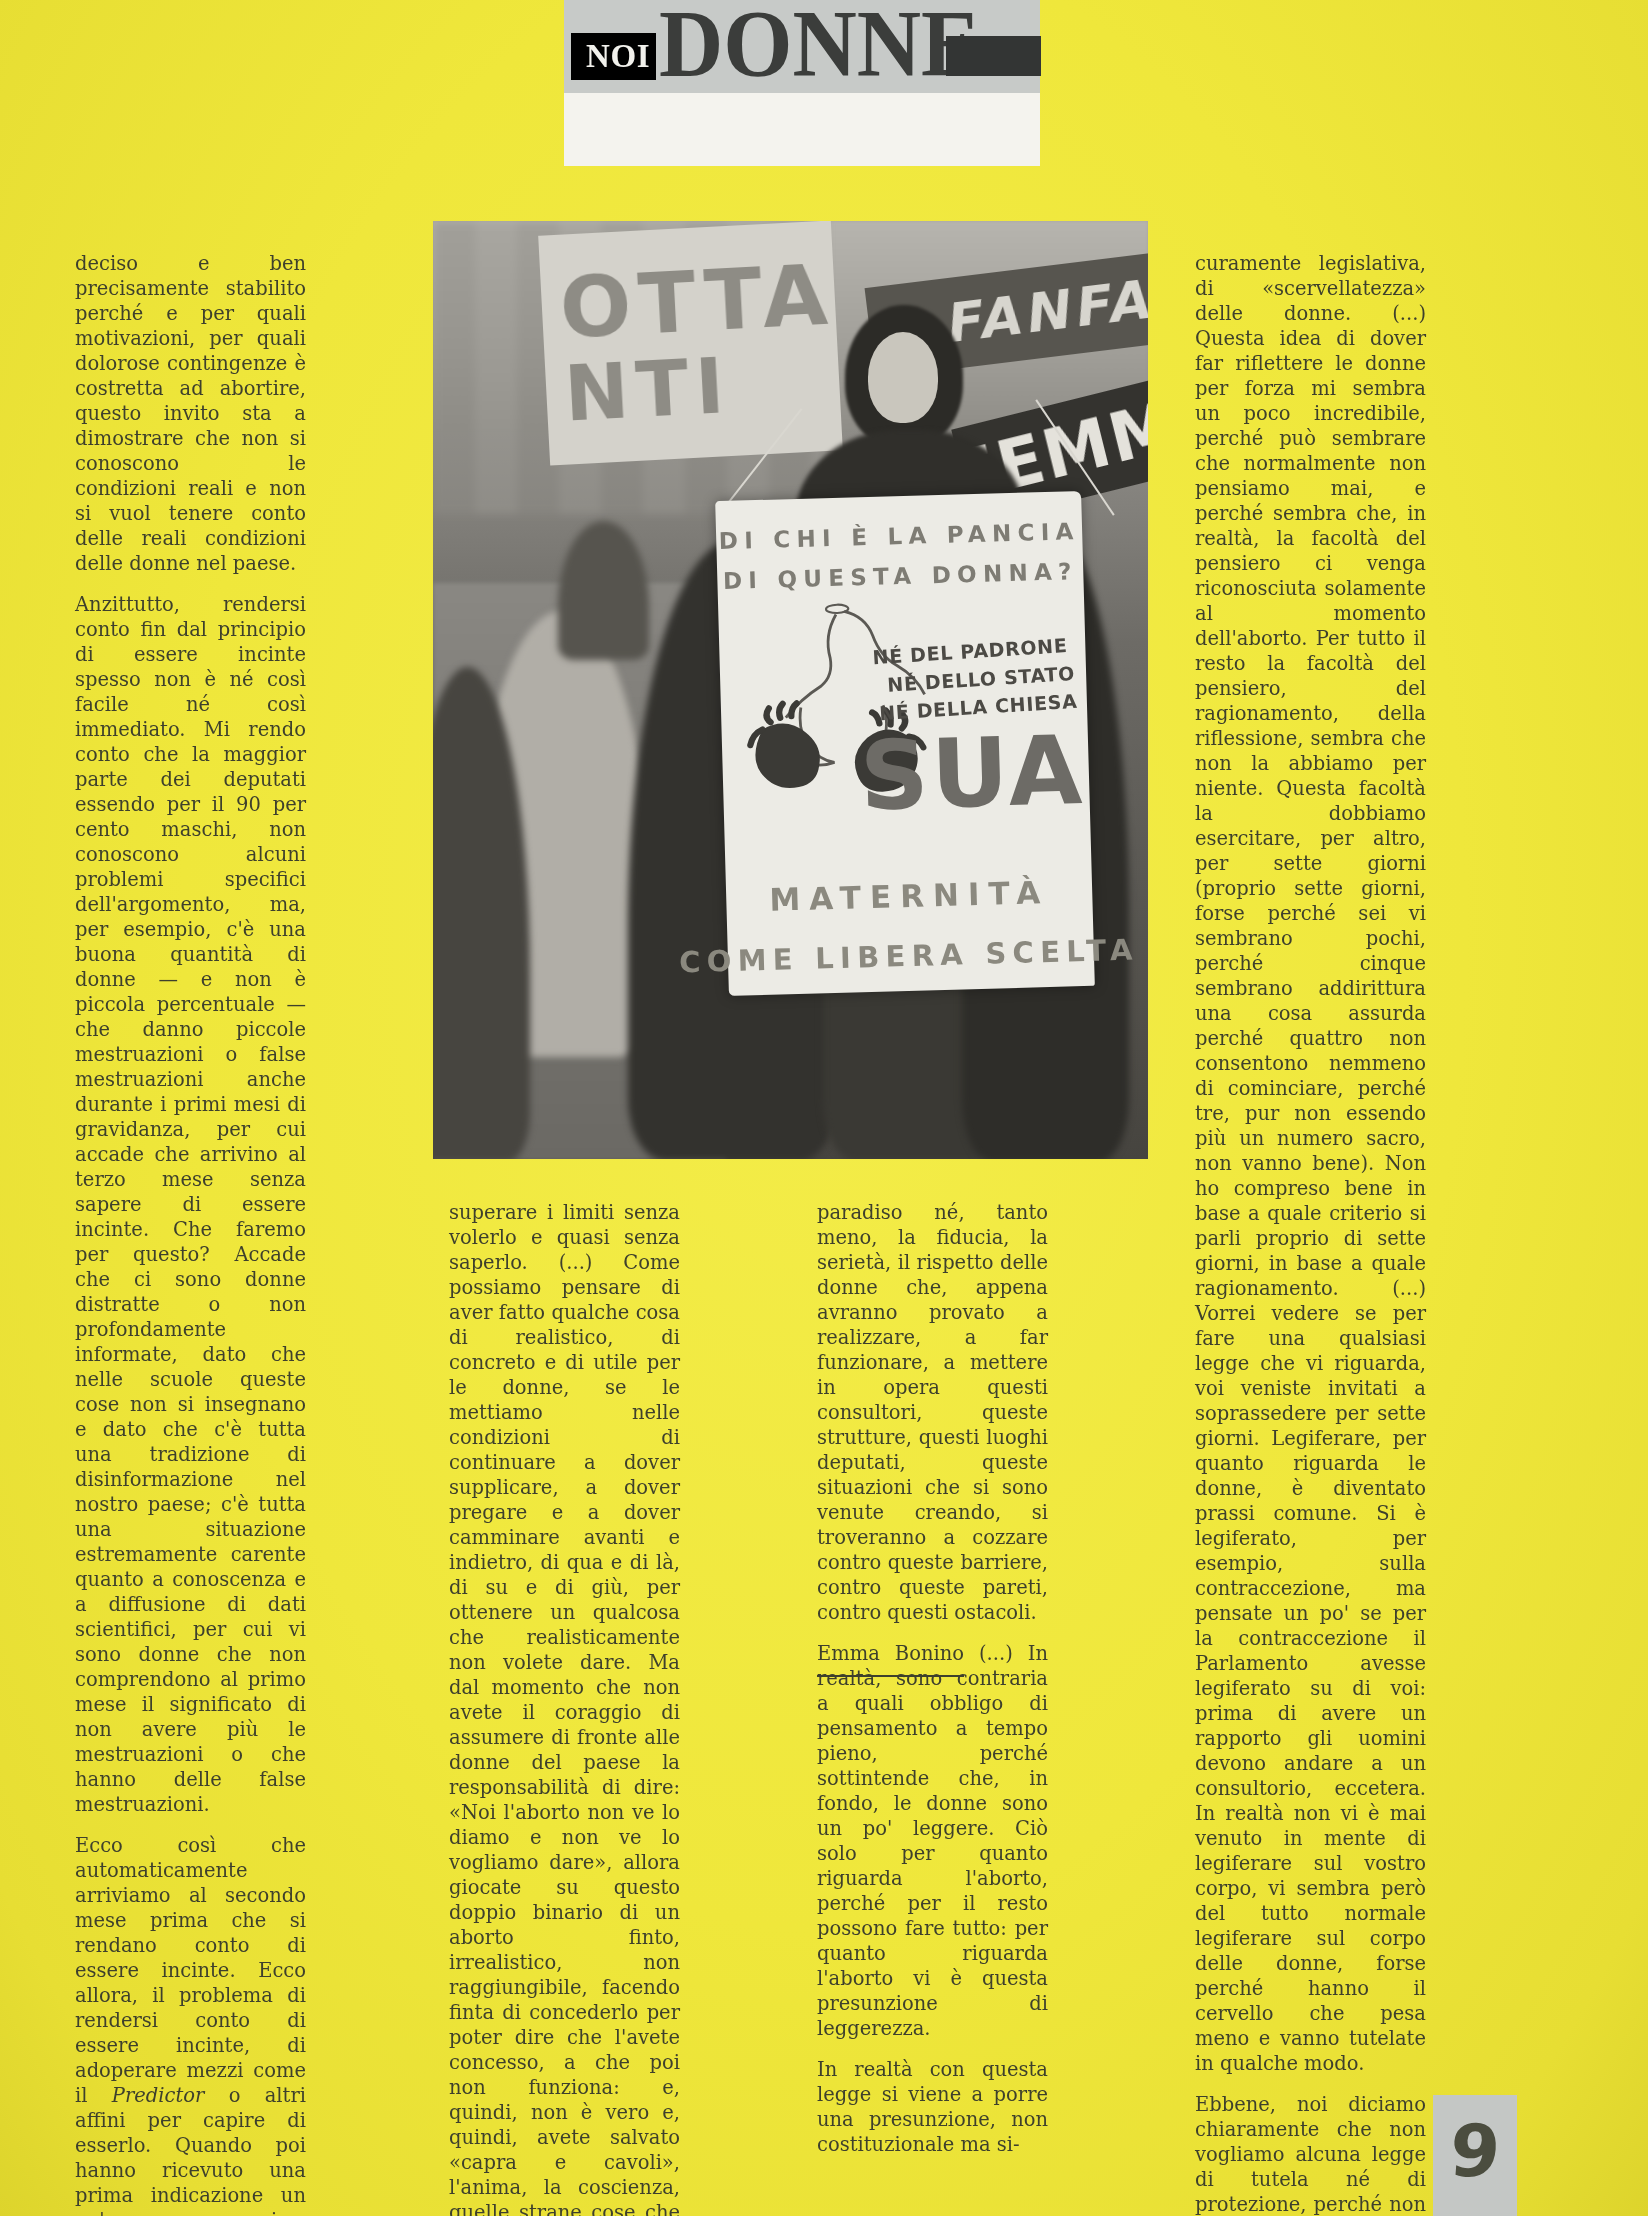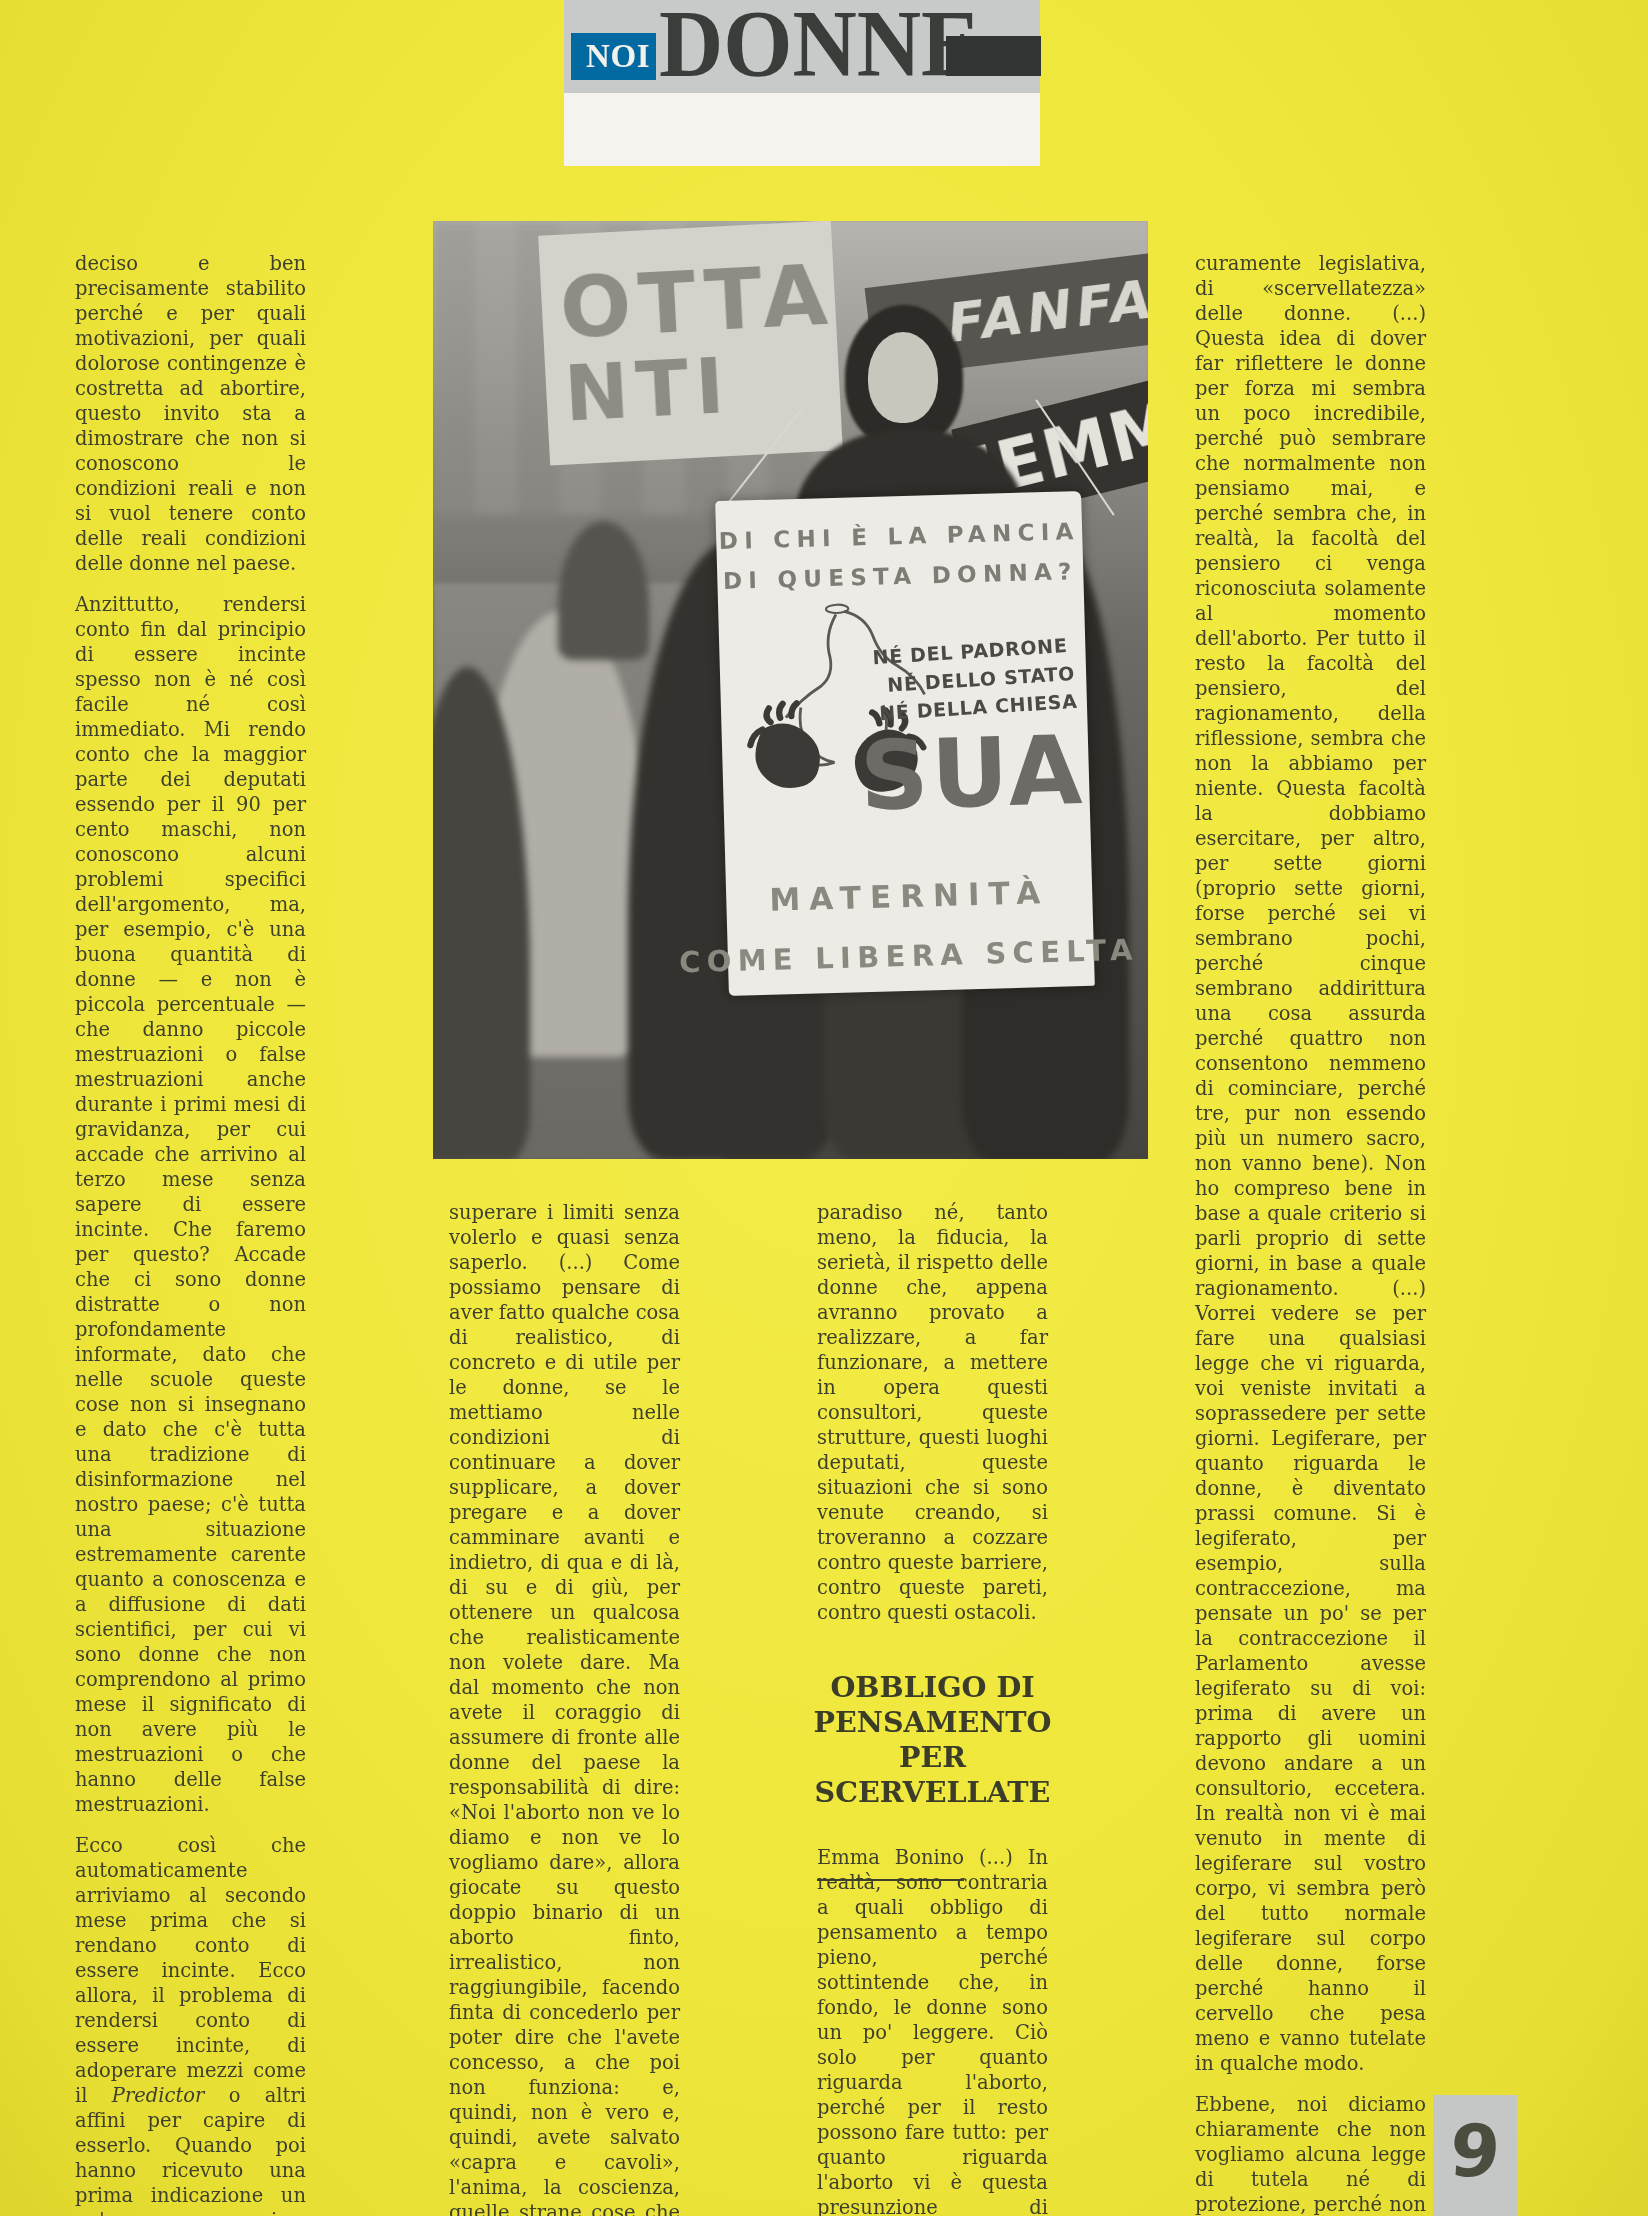--- a/index.html
+++ b/index.html
@@ -7,21 +7,21 @@
     width:1649px;height:2216px;position:relative;overflow:hidden;
     background:radial-gradient(ellipse at 50% 42%, #f4ed4a 0%, #efe73b 55%, #e7de33 88%, #ddd42c 100%);
     font-family:"DejaVu Serif", serif;
     color:#3e402c;
   }
   
   .masthead{position:absolute;left:564px;top:0;width:476px;height:166px;}
   .masthead-gray{position:absolute;left:0;top:0;width:100%;height:93px;background:#c7cac8;}
   .masthead-white{position:absolute;left:0;top:93px;width:100%;height:73px;background:#f4f3ee;}
   .noi-box{
-    position:absolute;left:7px;top:33px;width:85px;height:47px;background:#0369a1;
+    position:absolute;left:7px;top:33px;width:85px;height:47px;background:#000000;
     display:flex;align-items:center;justify-content:flex-end;padding-right:5.6px;box-sizing:border-box;padding-left:34px;
   }
   .noi-box span{
     font-family:"Liberation Serif", serif;font-weight:700;font-size:33px;color:#f2f1ec;letter-spacing:0.7px;
   }
   .donne{
     position:absolute;left:95px;top:-8.4px;width:283px;height:104px;
     font-family:"Liberation Serif", serif;font-weight:700;font-size:89px;line-height:104px;
     color:#3b3d3b;text-align:center;letter-spacing:0px;transform:scaleY(1.08);
   }
@@ -204,21 +204,20 @@
   <p><span>Ecco così che automaticamente arriviamo al secondo mese prima che si rendano conto di essere incinte. Ecco allora, il problema di rendersi conto di essere incinte, di adoperare mezzi come il </span><span class="ital">Predictor</span><span> o altri affini per capire di esserlo. Quando poi hanno ricevuto una prima indicazione un po' generica, casalinga, da queste analisi private, vanno presso un laboratorio di analisi, si fanno fare un'analisi medica e a questo punto hanno la certezza di essere incinte e cominciano a pensare drammaticamente a questa condizione.</span></p>
 
 </div>
 
 <div class="col col2">
   <p>superare i limiti senza volerlo e quasi senza saperlo. (...) Come possiamo pensare di aver fatto qualche cosa di realistico, di concreto e di utile per le donne, se le mettiamo nelle condizioni di continuare a dover supplicare, a dover pregare e a dover camminare avanti e indietro, di qua e di là, di su e di giù, per ottenere un qualcosa che realisticamente non volete dare. Ma dal momento che non avete il coraggio di assumere di fronte alle donne del paese la responsabilità di dire: «Noi l'aborto non ve lo diamo e non ve lo vogliamo dare», allora giocate su questo doppio binario di un aborto finto, irrealistico, non raggiungibile, facendo finta di concederlo per poter dire che l'avete concesso, a che poi non funziona: e, quindi, non è vero e, quindi, avete salvato «capra e cavoli», l'anima, la coscienza, quelle strane cose che avete voi e che non vi daranno mai né un biglietto di transito per il</p>
 </div>
 
 <div class="col col3">
   <p>paradiso né, tanto meno, la fiducia, la serietà, il rispetto delle donne che, appena avranno provato a realizzare, a far funzionare, a mettere in opera questi consultori, queste strutture, questi luoghi deputati, queste situazioni che si sono venute creando, si troveranno a cozzare contro queste barriere, contro queste pareti, contro questi ostacoli.</p>
-  <p class="subhead">OBBLIGO DI PENSAMENTO PER SCERVELLATE</p>
   <p><span class="uline">Emma Bonino</span><span> (...) In realtà, sono contraria a quali obbligo di pensamento a tempo pieno, perché sottintende che, in fondo, le donne sono un po' leggere. Ciò solo per quanto riguarda l'aborto, perché per il resto possono fare tutto: per quanto riguarda l'aborto vi è questa presunzione di leggerezza.</span></p>
   <p>In realtà con questa legge si viene a porre una presunzione, non costituzionale ma si-</p>
 </div>
 
 <div class="col col4">
   <p>curamente legislativa, di «scervellatezza» delle donne. (...) Questa idea di dover far riflettere le donne per forza mi sembra un poco incredibile, perché può sembrare che normalmente non pensiamo mai, e perché sembra che, in realtà, la facoltà del pensiero ci venga riconosciuta solamente al momento dell'aborto. Per tutto il resto la facoltà del pensiero, del ragionamento, della riflessione, sembra che non la abbiamo per niente. Questa facoltà la dobbiamo esercitare, per altro, per sette giorni (proprio sette giorni, forse perché sei vi sembrano pochi, perché cinque sembrano addirittura una cosa assurda perché quattro non consentono nemmeno di cominciare, perché tre, pur non essendo più un numero sacro, non vanno bene). Non ho compreso bene in base a quale criterio si parli proprio di sette giorni, in base a quale ragionamento. (...) Vorrei vedere se per fare una qualsiasi legge che vi riguarda, voi veniste invitati a soprassedere per sette giorni. Legiferare, per quanto riguarda le donne, è diventato prassi comune. Si è legiferato, per esempio, sulla contraccezione, ma pensate un po' se per la contraccezione il Parlamento avesse legiferato su di voi: prima di avere un rapporto gli uomini devono andare a un consultorio, eccetera. In realtà non vi è mai venuto in mente di legiferare sul vostro corpo, vi sembra però del tutto normale legiferare sul corpo delle donne, forse perché hanno il cervello che pesa meno e vanno tutelate in qualche modo.</p>
   <p>Ebbene, noi diciamo chiaramente che non vogliamo alcuna legge di tutela né di protezione, perché non è questo il problema. Vogliamo solo delle leggi che ci garantiscano come cittadine di questo nostro paese, a pari titolo con l'altra metà della popolazione, impegnandoci anche a dare dei suggerimenti sul tipo della qualità</p>
 </div>
 
 <div class="pagenum-box">

